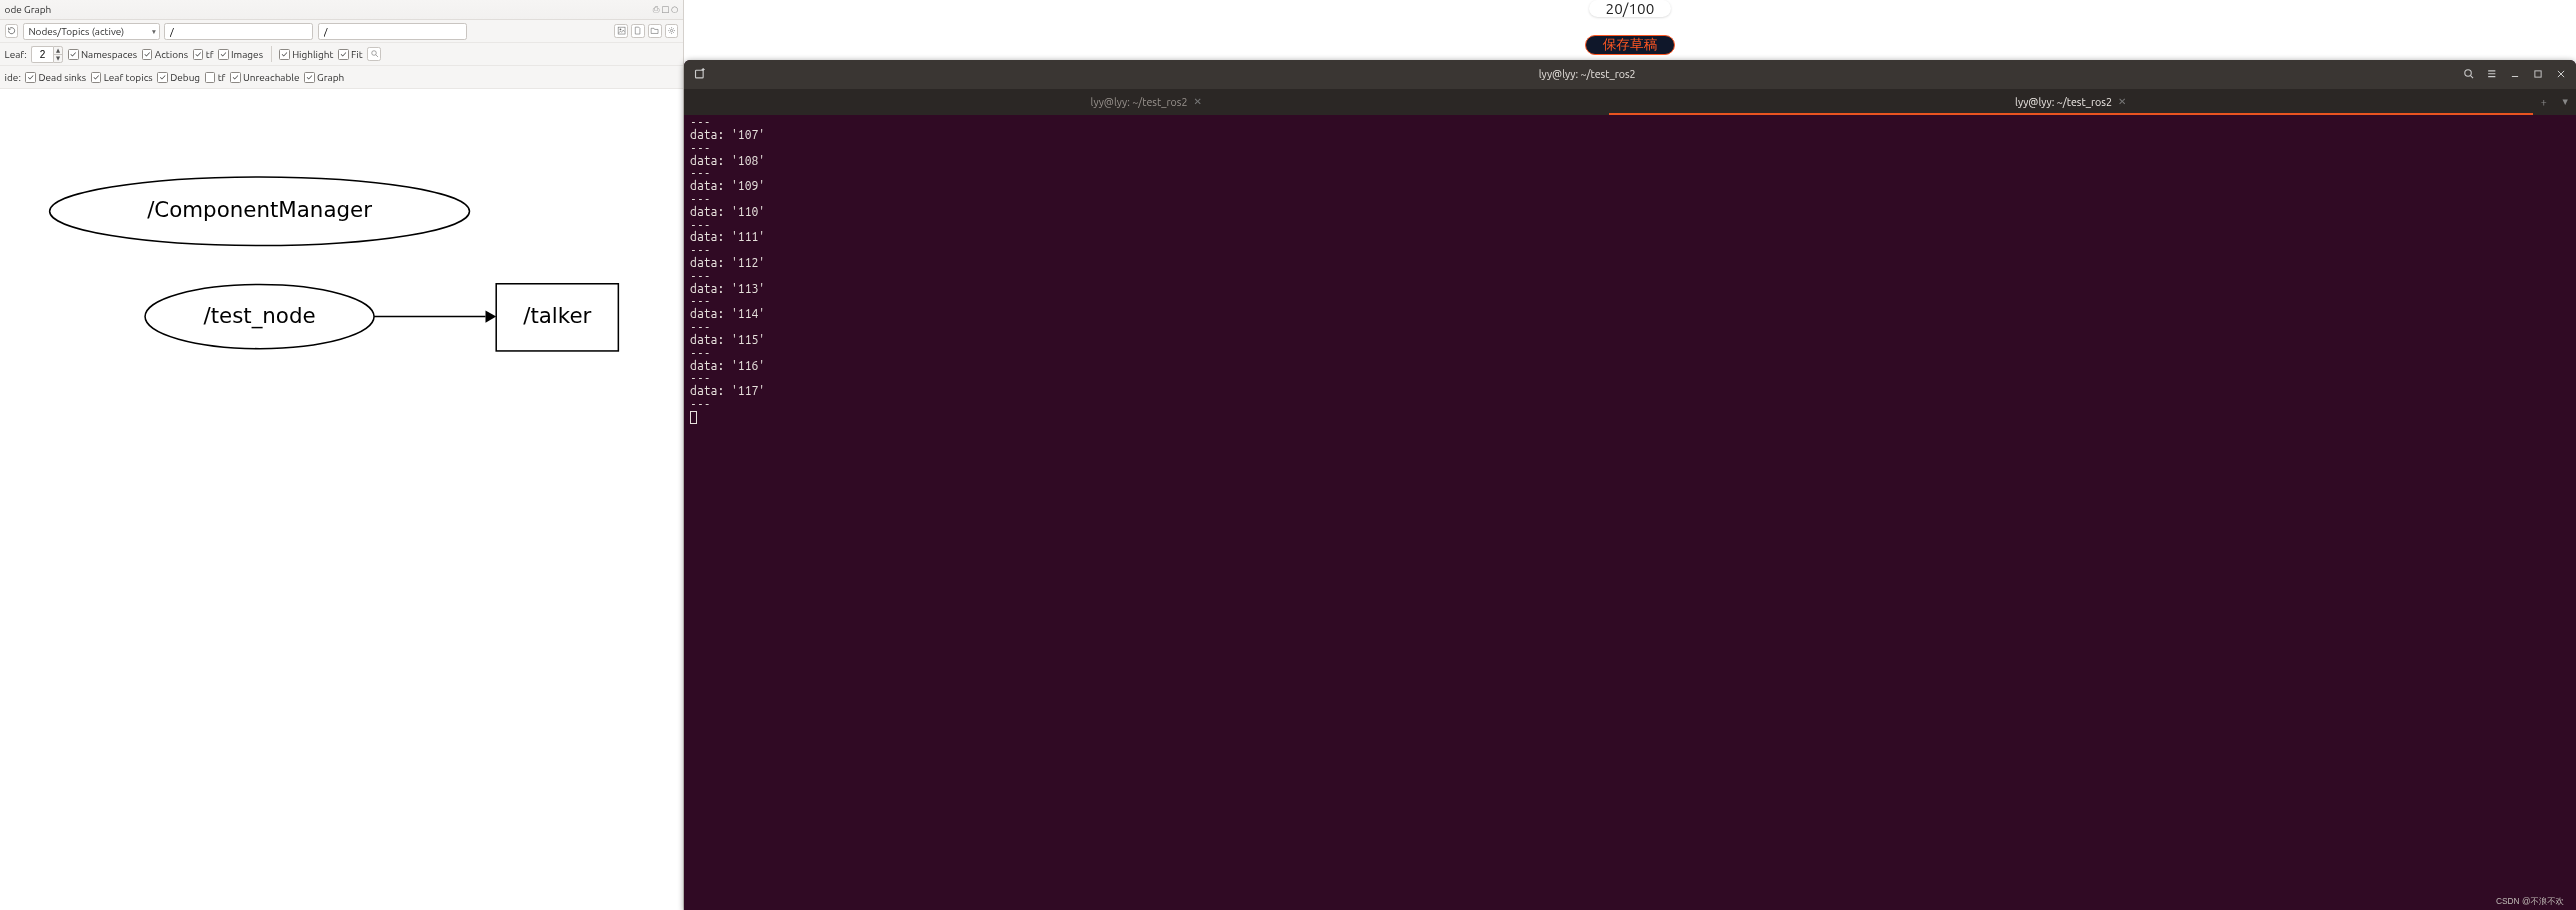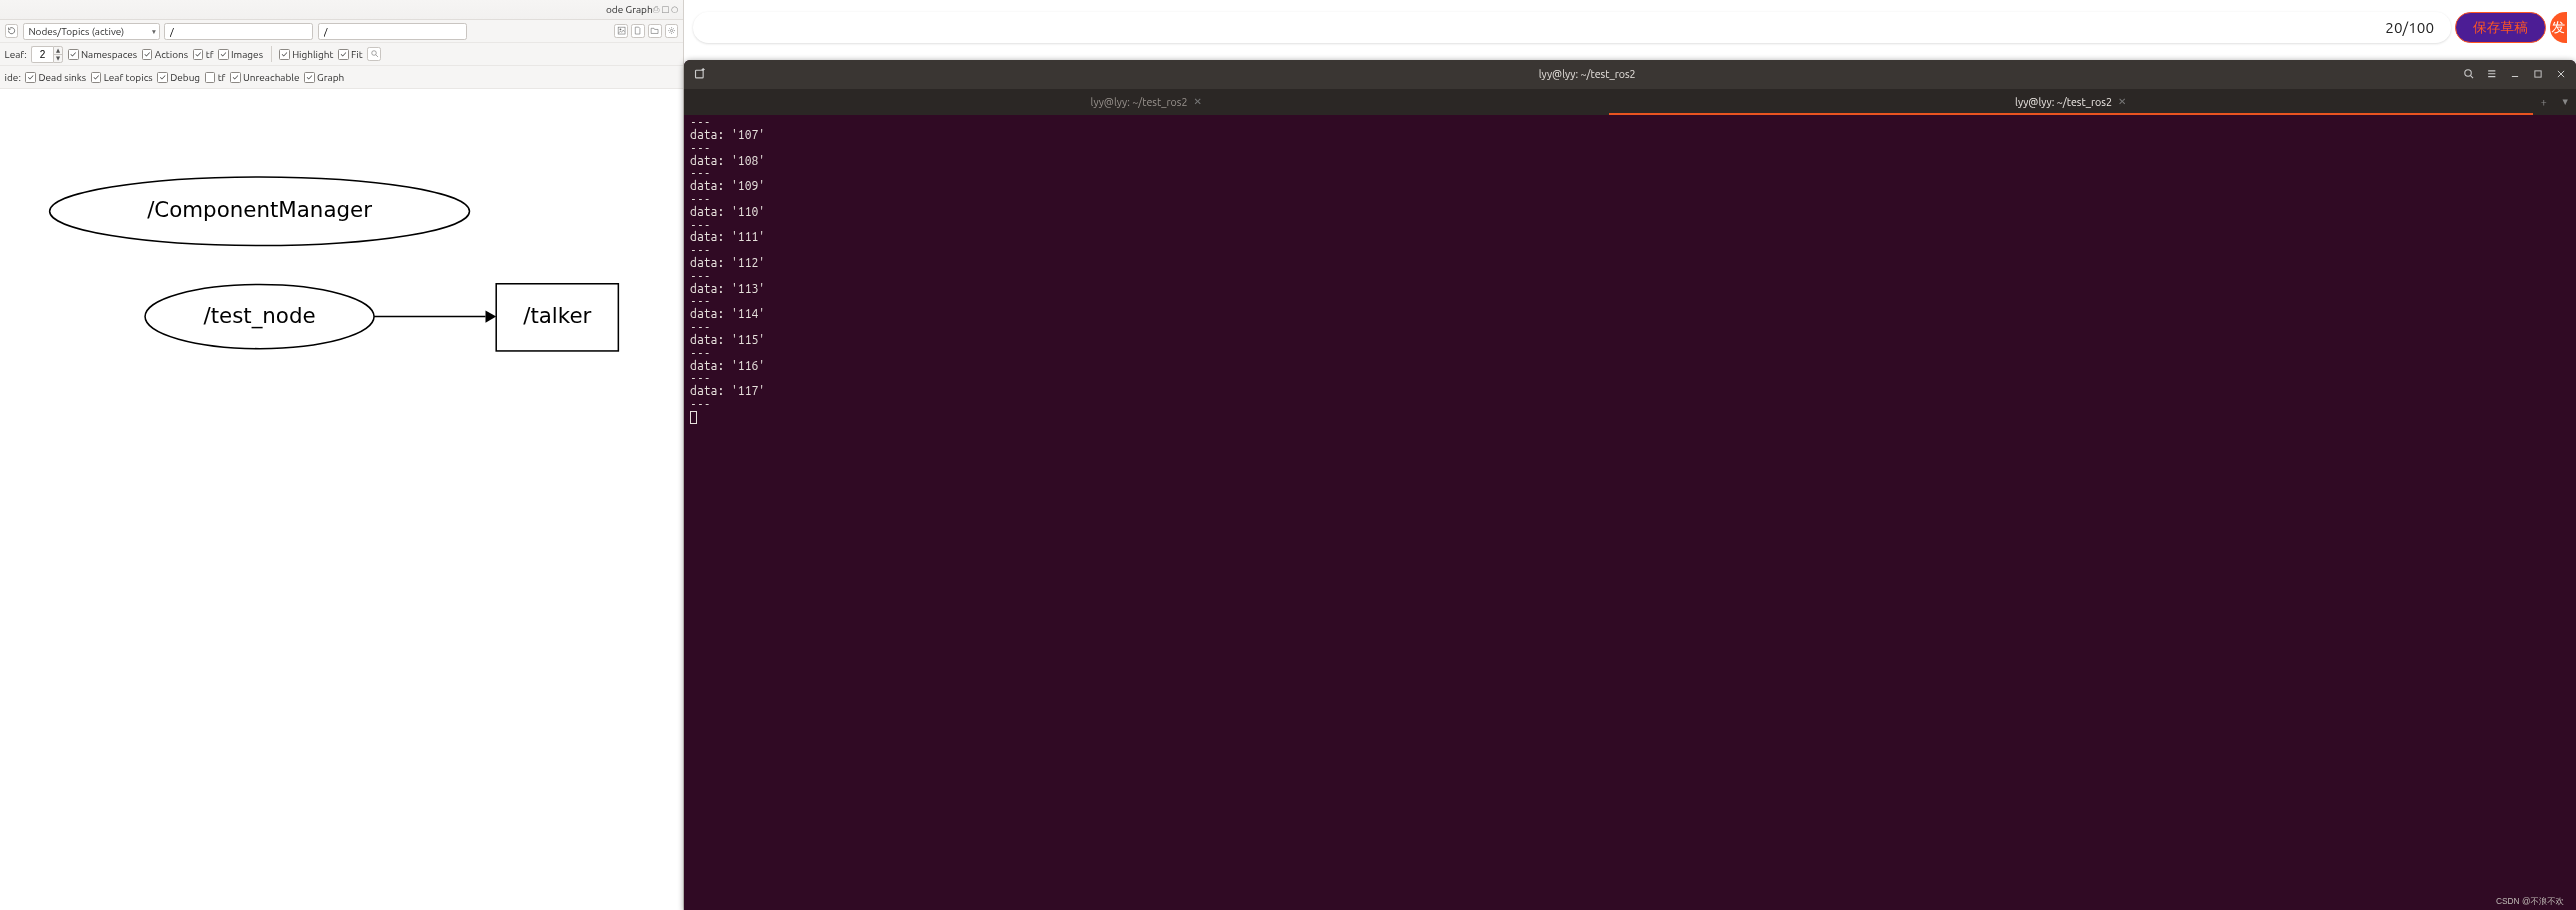--- a/index.html
+++ b/index.html
@@ -1,21 +1,21 @@
 <!DOCTYPE html>
 <html><head>
 <meta charset="utf-8">
 <style>
   * { box-sizing: border-box; margin: 0; padding: 0; }
   html, body { width: 100%; height: 100%; font-family: Ubuntu, "DejaVu Sans", sans-serif; font-size: 10.7px; color: #2e2e2e; }
   body { display: flex; overflow: hidden; background: #f6f5f4; }
 
   
   .left-pane { flex: 0 0 684px; display: flex; flex-direction: column; background: #f6f5f4; border-right: 0.8px solid #d4d0cc; }
-  .titlebar-row { height: 20px; background: linear-gradient(#f6f5f4,#f2f1f0); border-bottom: 0.8px solid #e0ddda; display:flex; align-items:center; padding: 0 4.6px; font-size: 10px; justify-content: flex-end;}
+  .titlebar-row { height: 20px; background: linear-gradient(#f6f5f4,#f2f1f0); border-bottom: 0.8px solid #e0ddda; display:flex; align-items:center; padding: 0 4.6px; font-size: 10px; justify-content: space-between;}
   .titlebar-row .wtitle { font-weight: 400; }
   .titlebar-row .wicons { display:flex; gap:4.6px; font-size:8.4px; color:#888; }
   .toolbar-row { height: 23px; background: #f6f5f4; display:flex; align-items:center; padding: 0 4.6px; gap: 4.6px; border-bottom: 0.8px solid #e9e7e5; }
   .toolbar-row.second { background:#f6f5f4; }
   .toolbar-row.third { background:#f6f5f4; }
 
   .icon-btn { width:13.7px; height:13.7px; border:0.8px solid #c9c5c1; border-radius:2.3px; background:#fff; display:flex; align-items:center; justify-content:center; font-size:8.4px; color:#555; cursor:pointer; }
   .icon-btn svg { width:9.2px; height:9.2px; }
 
   .dropdown { height:17px; border:0.8px solid #c9c5c1; border-radius:2.3px; background:#fff; display:flex; align-items:center; padding:0 13.7px 0 4.6px; font-size:10px; position:relative; min-width:137px; cursor:pointer;}
@@ -45,23 +45,23 @@
 
   .node-ellipse { stroke:#000; stroke-width:2; fill:none; }
   .node-rect    { stroke:#000; stroke-width:2; fill:none; }
   .node-text    { font-family:"DejaVu Sans", sans-serif; font-size:28px; fill:#000; text-anchor:middle; dominant-baseline:middle;}
   .edge-line    { stroke:#000; stroke-width:2; fill:none;}
   .edge-arrow   { fill:#000; }
 
   
   .right-pane { flex:1; display:flex; flex-direction:column; background:#ffffff; }
 
-  .browser-strip { height:55px; background:#ffffff; display:flex; align-items:center; padding:0 9.2px; gap:4px; }
+  .browser-strip { height:55px; background:#ffffff; display:flex; align-items:center; padding:0 9.2px; gap:18px;flex-direction:column; }
   .addr-space { flex:1; height:30.5px; border-radius:15.3px; background:#ffffff; box-shadow:0 0.8px 2.3px rgba(0,0,0,.15); display:flex; align-items:center; justify-content:flex-end; padding:0 17px; font-size:15.3px; color:#222;}
-  .draft-btn { height:30.5px; padding:0 17px; border:1.5px solid #ff5722; color:#ff5722; background:#4c1d95; border-radius:15.3px; font-size:13.7px; cursor:pointer; display:flex; align-items:center; font-weight:400;}
+  .draft-btn { height:30.5px; padding:0 17px; border:1.5px solid #ff5722; color:#ff5722; background:#0f172a; border-radius:15.3px; font-size:13.7px; cursor:pointer; display:flex; align-items:center; font-weight:400;}
   .publish-stub { width:17px; height:30.5px; background:#ff5722; border-radius:15.3px 0 0 15.3px; color:#fff; display:flex; align-items:center; justify-content:center; font-size:13.7px; overflow:hidden;}
 
   .term-wrap { flex:1; display:flex; flex-direction:column; background:#300a24; margin:4.6px 0 0 0; border-radius:6.1px 6.1px 0 0; overflow:hidden; box-shadow:0 1.5px 6.1px rgba(0,0,0,.4);}
   .term-header { height:29px; background:#3a3633; display:flex; align-items:center; color:#d7d3cf; font-size:10.7px;}
   .th-left { width:32px; display:flex; align-items:center; justify-content:center;}
   .th-btn { width:20px; height:20px; border-radius:3.1px; display:flex; align-items:center; justify-content:center; color:#ccc; cursor:pointer;}
   .th-title { flex:1; text-align:center; font-weight:400; color:#e8e4e0;}
   .th-right { display:flex; align-items:center; gap:1.5px; padding-right:4.6px;}
   .win-btn { width:21.4px; height:21.4px; display:flex; align-items:center; justify-content:center; color:#ccc; cursor:pointer; border-radius:3.1px;}
 

